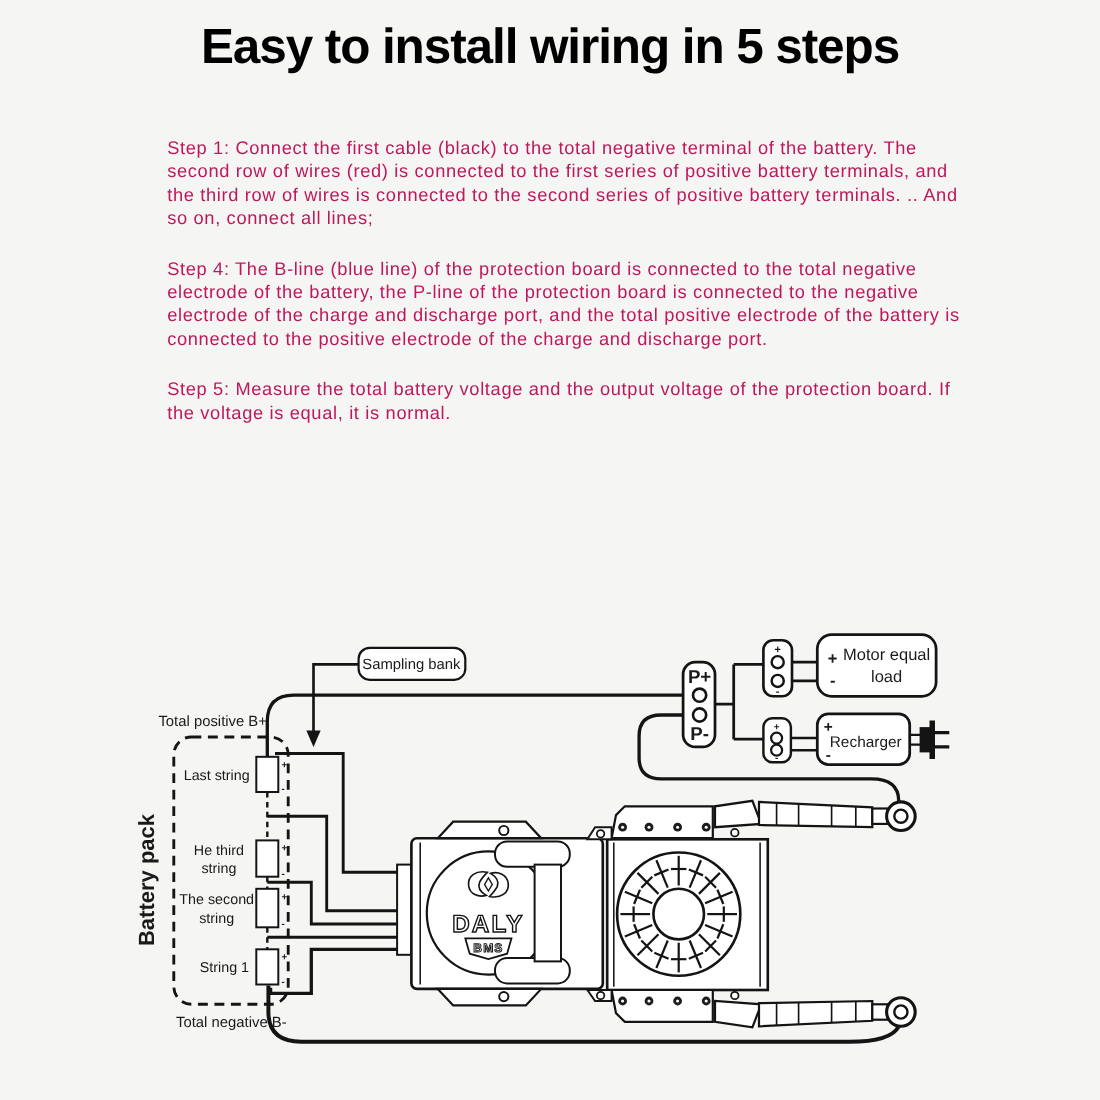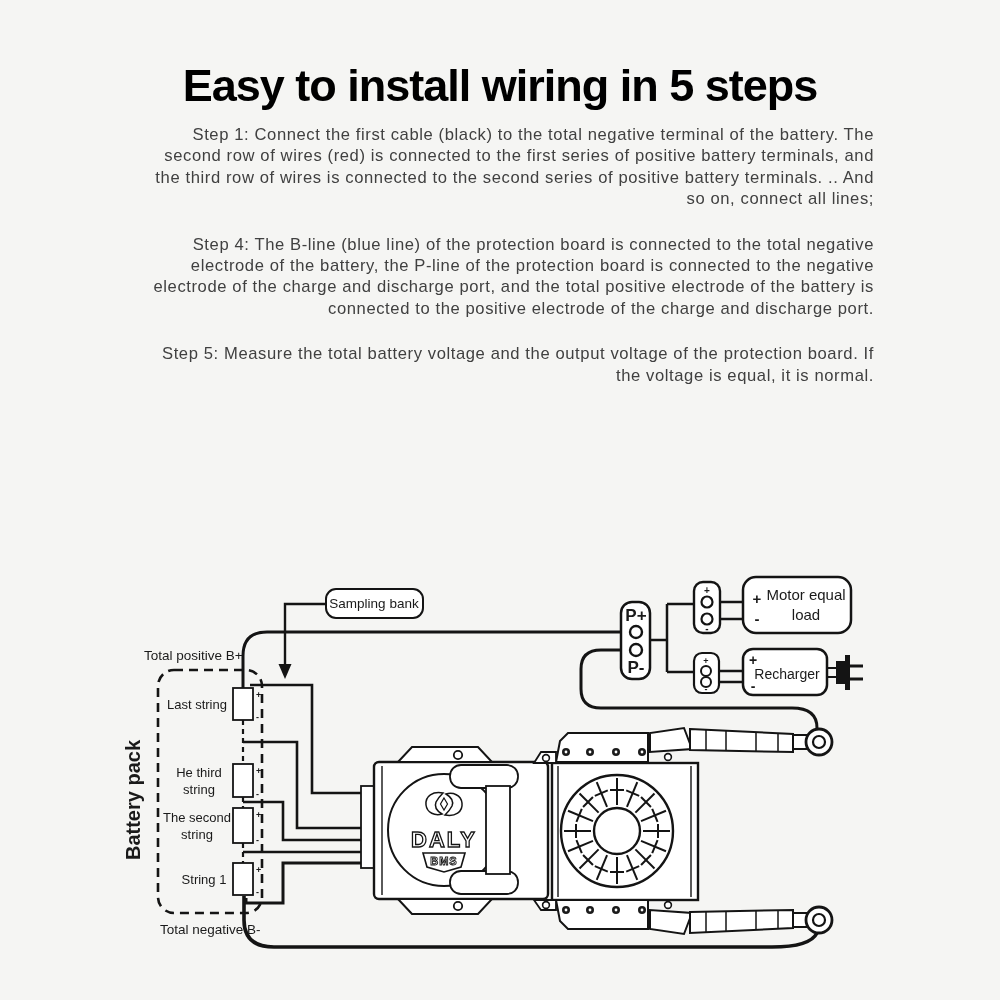--- a/index.html
+++ b/index.html
@@ -3,27 +3,27 @@
 <meta charset="utf-8">
 <style>
   html,body{margin:0;padding:0;}
   body{
     width:1000px;height:1000px;position:relative;overflow:hidden;
     background:#f5f5f3;
     font-family:"Liberation Sans", sans-serif;
     color:#1a1a1a;
   }
   h1.title{
-    margin:0;padding-top:60px;text-align:center;
+    margin:0;padding-top:16px;text-align:center;
     font-size:45px;font-weight:bold;letter-spacing:-1px;color:#000;
   }
   .steps{position:absolute;left:152px;top:124px;width:722px;}
   .steps p{
     margin:0 0 24px 0;
-    font-size:16.6px;line-height:21.4px;letter-spacing:0.6px;color:#404040;text-align:right;
+    font-size:16.6px;line-height:21.4px;letter-spacing:0.6px;color:#be185d;
   }
   svg.diagram{position:absolute;left:0;top:0;width:1000px;height:1000px;}
   .ln{fill:none;stroke:#141414;}
   .shape{fill:#ffffff;stroke:#141414;}
   .noFill{fill:none;stroke:#141414;}
   text{font-family:"Liberation Sans", sans-serif;fill:#1a1a1a;}
   .lbl{font-size:13.5px;}
   .cellLbl{font-size:13px;}
   .pm{font-size:10px;font-weight:bold;}
   .pmTiny{font-size:9px;font-weight:bold;}

